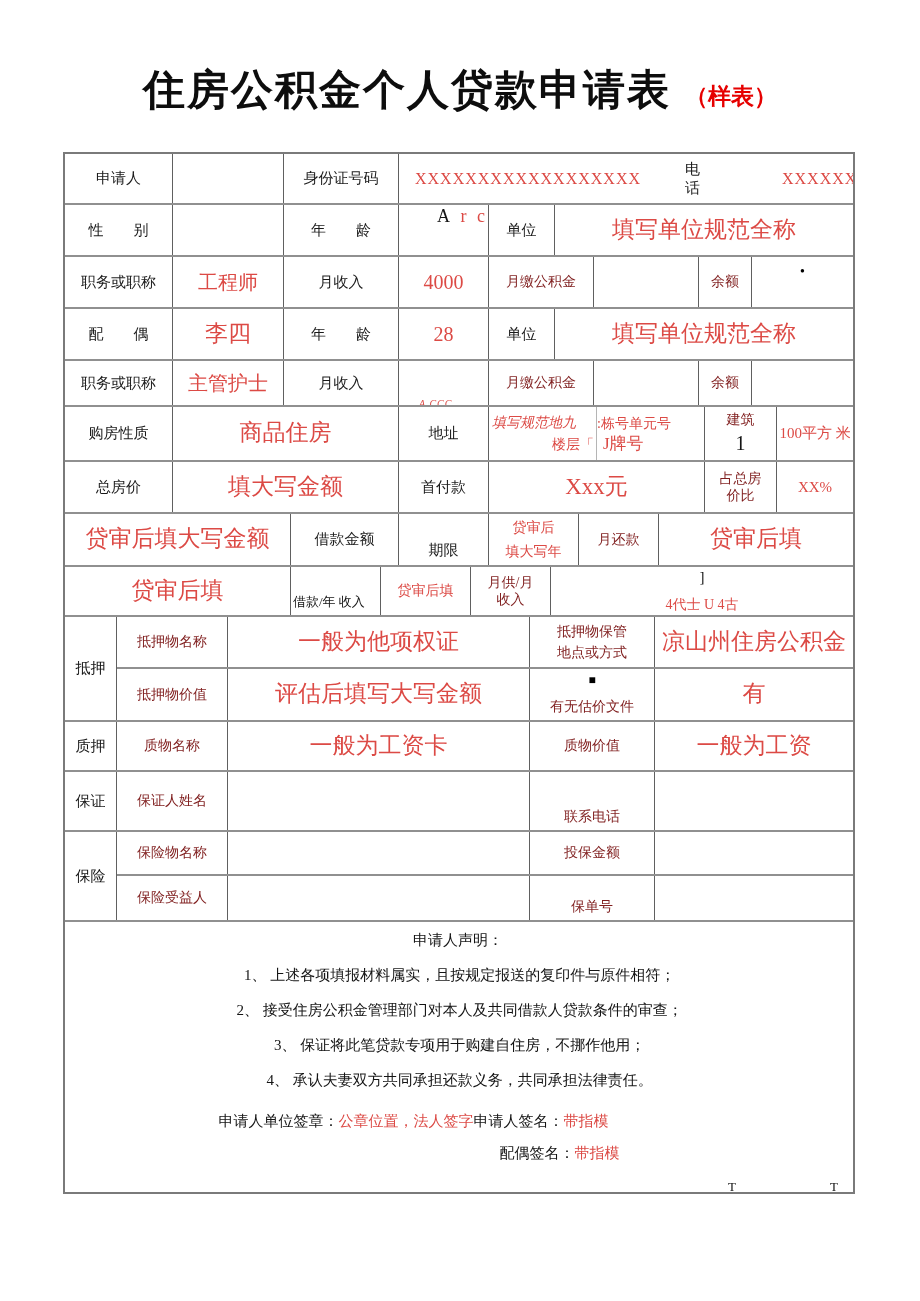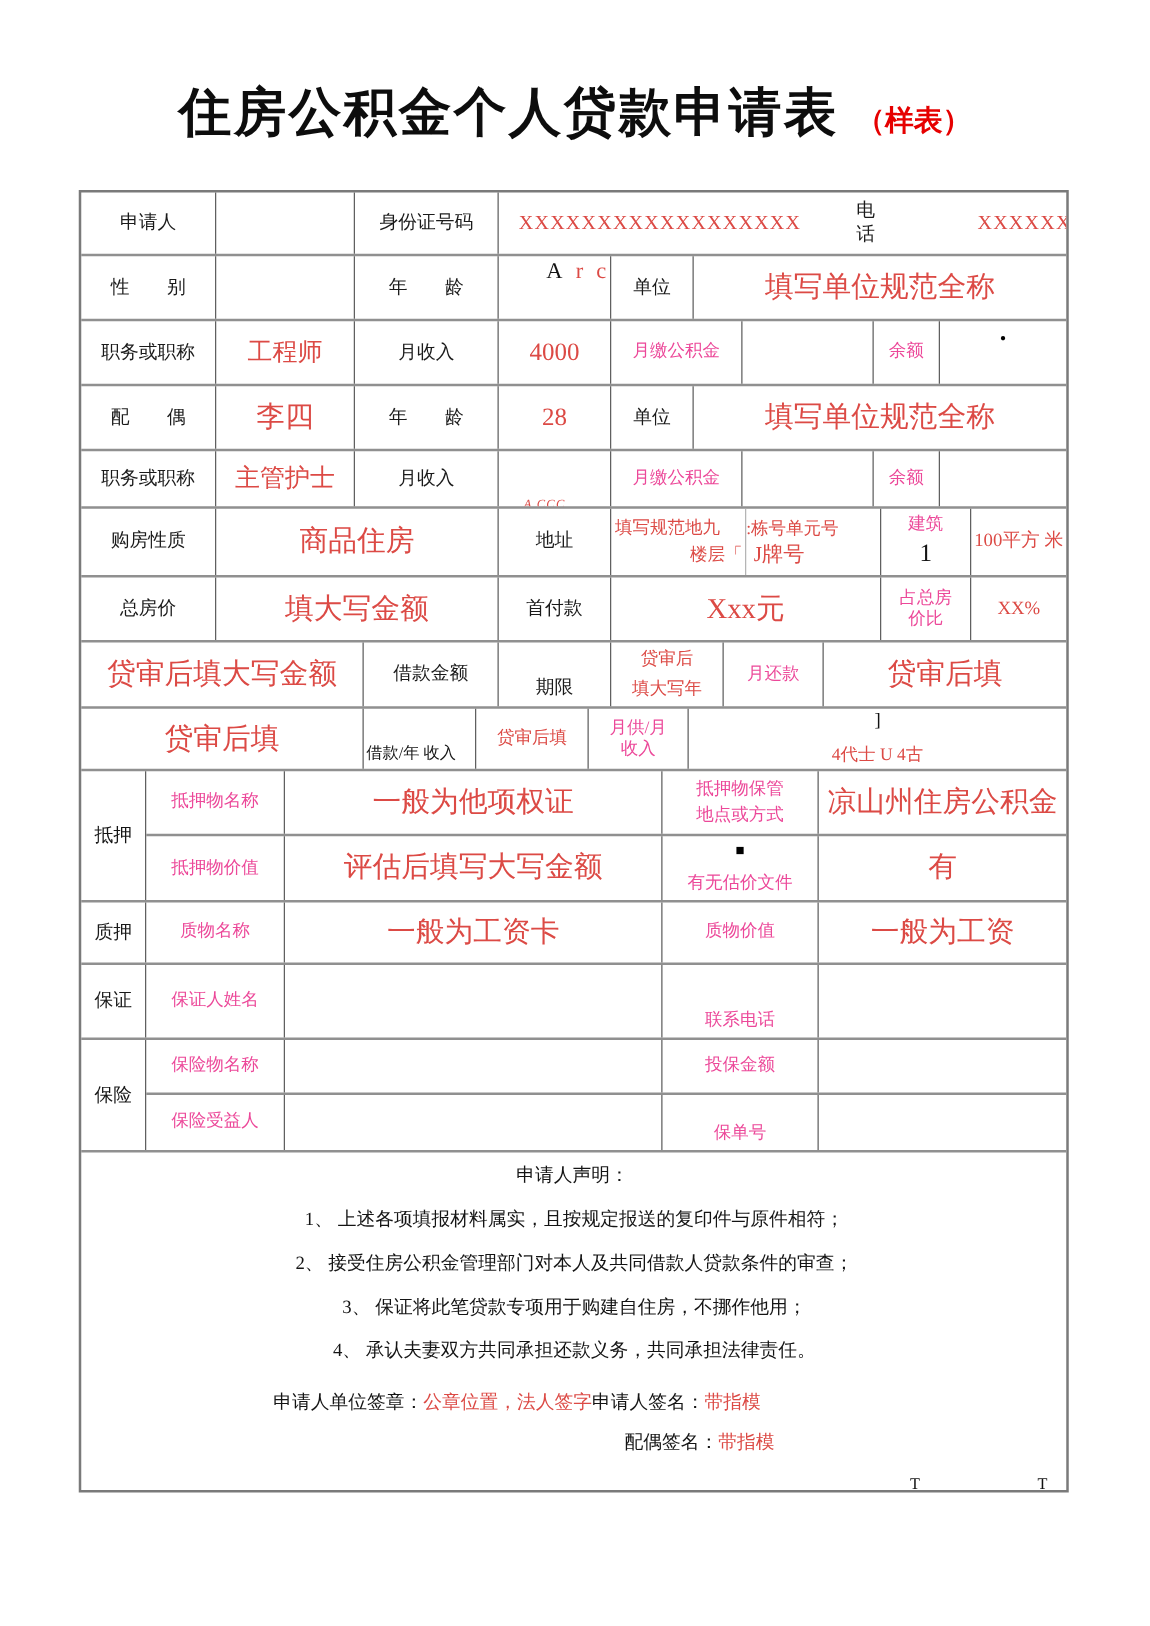--- a/index.html
+++ b/index.html
@@ -23,38 +23,38 @@
     border:2px solid #7a7a7a;background:#fff;
   }
   .row{display:flex;border-bottom:2px solid #909090;box-sizing:border-box;}
   .cell{
     box-sizing:border-box;border-right:1px solid #606060;
     display:flex;flex-direction:column;align-items:center;justify-content:center;
     text-align:center;overflow:hidden;line-height:1.25;
   }
   .cell.endc{border-right:none;flex:1;}
   .lbl{font-size:15px;color:#1a1a1a;}
-  .lbl-sm{font-size:14px;color:#ec4899;}
+  .lbl-sm{font-size:14px;color:#7f1d1d;}
   .red{color:var(--value-red);}
   .v-lg{font-size:23px;}
   .v-md{font-size:20px;}
   .v-sm{font-size:14px;}
   .bottom{justify-content:flex-end;padding-bottom:5px;}
   
   .idcell{flex-direction:row;justify-content:flex-start;padding-left:16px;align-items:center;}
   .idval{font-size:16px;letter-spacing:1px;}
   .gap1{margin-left:44px;}
   .gap2{margin-left:82px;}
   .agecell{justify-content:flex-end;align-items:flex-start;padding:0 0 5px 12px;flex-direction:row;letter-spacing:3px;font-size:18px;}
   .dotcell{justify-content:flex-start;padding-top:9px;}
   .dot{font-size:8px;color:#000;}
   .notecell{justify-content:flex-end;align-items:flex-start;padding-left:20px;}
   .note{font-size:10px;font-style:italic;transform:translateY(5px);letter-spacing:1px;}
   .addr-l{border-right:1px solid #b5b5b5;}
-  .addr-l .l1{align-self:flex-start;padding-left:3px;}
+  .addr-l .l1{align-self:flex-start;padding-left:3px;font-style:italic;}
   .addr-l .l2{align-self:flex-end;padding-right:2px;margin-top:5px;}
   .addr-r .l1{align-self:flex-start;}
   .addr-r .l2{align-self:flex-start;padding-left:6px;margin-top:0;font-size:17px;}
   .addr-r{align-items:flex-start;padding-top:2px;}
   .build-num{font-size:20px;margin-top:2px;}
   .sq{font-size:12px;color:#000;}
   .doc-lbl{margin-top:10px;}
   .supply-black{font-size:15px;color:#111;}
   .supply-red{font-size:14px;margin-top:9px;}
   

